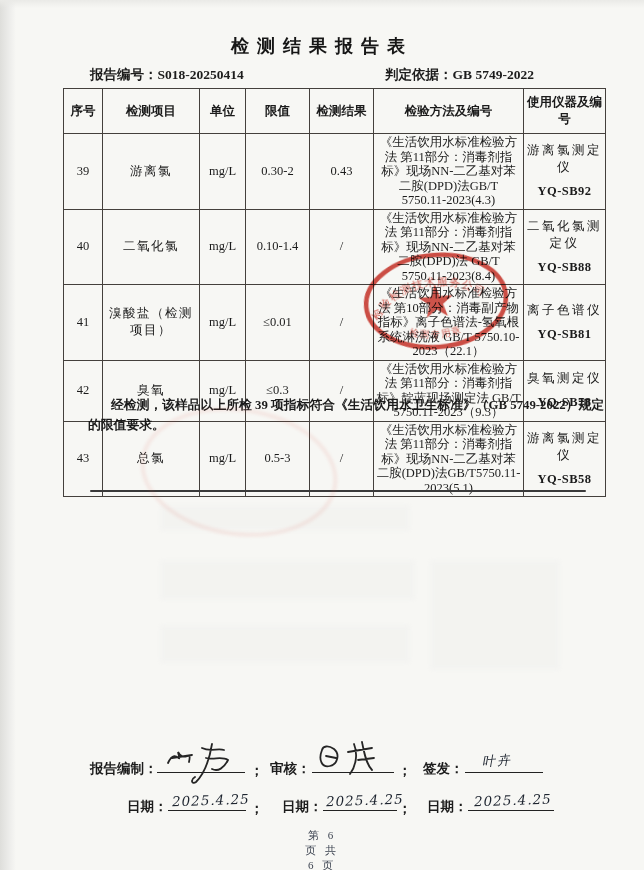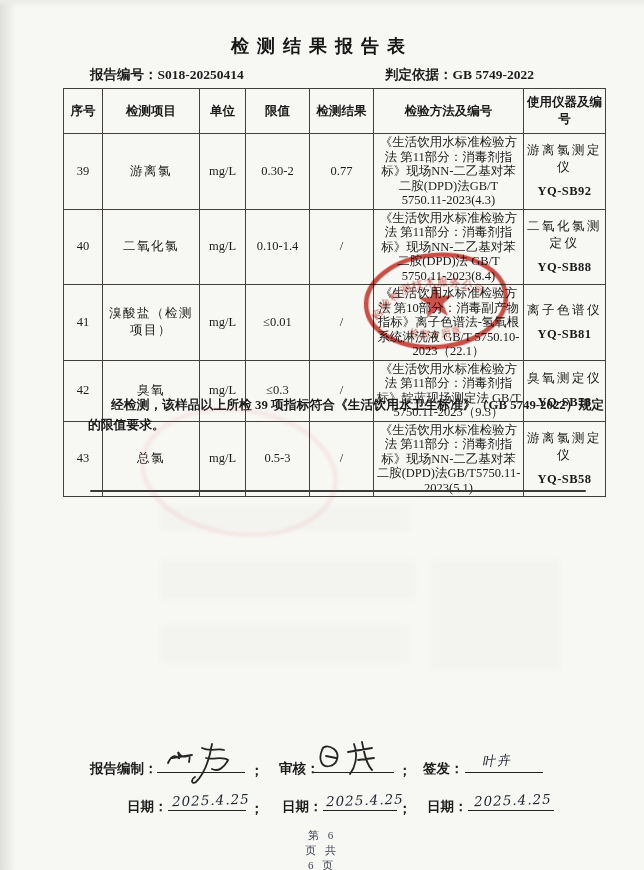--- a/index.html
+++ b/index.html
@@ -135,21 +135,21 @@
       <th>限值</th>
       <th>检测结果</th>
       <th>检验方法及编号</th>
       <th>使用仪器及编号</th>
     </tr>
     <tr class="data-row">
       <td>39</td>
       <td class="item-text">游离氯</td>
       <td>mg/L</td>
       <td>0.30-2</td>
-      <td>0.77</td>
+      <td>0.43</td>
       <td class="method-cell">《生活饮用水标准检验方法 第11部分：消毒剂指标》现场NN-二乙基对苯二胺(DPD)法GB/T 5750.11-2023(4.3)</td>
       <td class="instr-cell">
         <span class="instr-name">游离氯测定仪</span>
         <span class="instr-no">YQ-SB92</span>
       </td>
     </tr>
     <tr class="data-row">
       <td>40</td>
       <td class="item-text">二氧化氯</td>
       <td>mg/L</td>
@@ -232,21 +232,21 @@
 
   <div class="sig-area">
 
     <span class="sig-label" style="left:90px;top:760px;">报告编制：</span>
     <span class="sig-line" style="left:157px;top:748px;width:88px;"></span>
     <svg class="sig-svg" style="left:162px;top:738px;" width="84" height="48" viewBox="0 0 84 48">
       <path d="M6 25 C 14 8, 20 30, 16 14 C 22 26, 30 10, 27 24 M10 20 L 30 17" fill="none" stroke="#252525" stroke-width="1.8" stroke-linecap="round"></path>
       <path d="M40 10 C 48 14, 56 10, 62 12 M50 6 C 48 18, 44 34, 34 44 C 30 47, 28 42, 33 39 M44 20 C 52 22, 60 18, 66 22 C 62 30, 56 34, 50 31" fill="none" stroke="#252525" stroke-width="1.8" stroke-linecap="round"></path>
     </svg>
     <span class="semi" style="left:250px;top:762px;">；</span>
-    <span class="sig-label" style="left:279px;top:760px;">审核：</span>
+    <span class="sig-label" style="left:270px;top:760px;">审核：</span>
     <span class="sig-line" style="left:312px;top:748px;width:82px;"></span>
     <svg class="sig-svg" style="left:314px;top:736px;" width="80" height="44" viewBox="0 0 80 44">
       <path d="M8 14 C 4 24, 8 32, 16 30 C 24 28, 26 18, 20 13 C 14 9, 9 10, 8 14 M12 20 L 22 22" fill="none" stroke="#252525" stroke-width="1.8" stroke-linecap="round"></path>
       <path d="M40 8 C 44 18, 42 30, 36 38 M34 16 L 58 12 M48 6 C 50 16, 52 28, 58 34 M44 24 L 60 22" fill="none" stroke="#252525" stroke-width="1.8" stroke-linecap="round"></path>
     </svg>
     <span class="semi" style="left:398px;top:762px;">；</span>
     <span class="sig-label" style="left:423px;top:760px;">签发：</span>
     <span class="sig-line" style="left:465px;top:748px;width:78px;"></span>
     <span class="hand hand-name" style="position:absolute;left:482px;top:752px;">叶卉</span>
 

